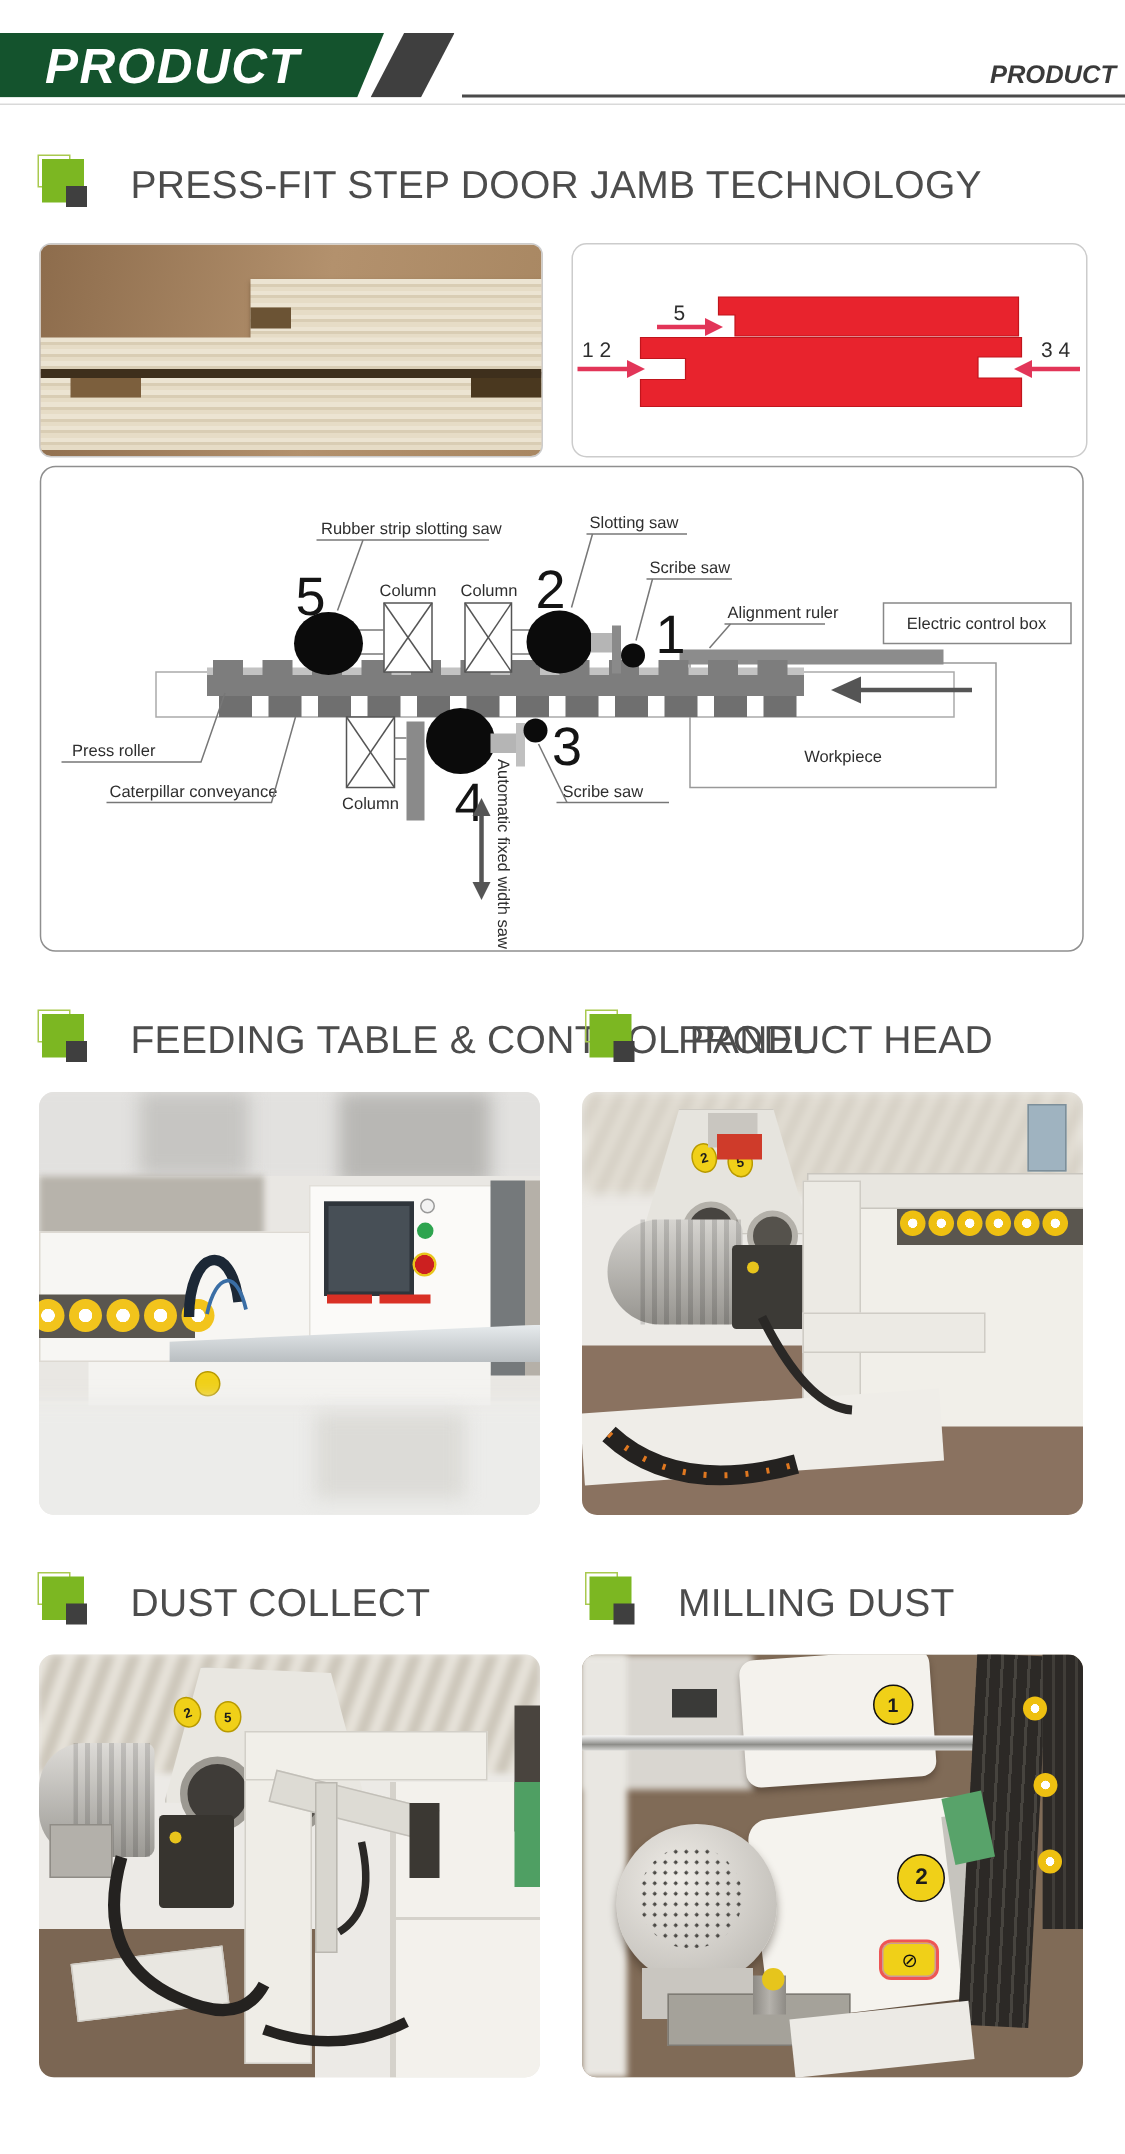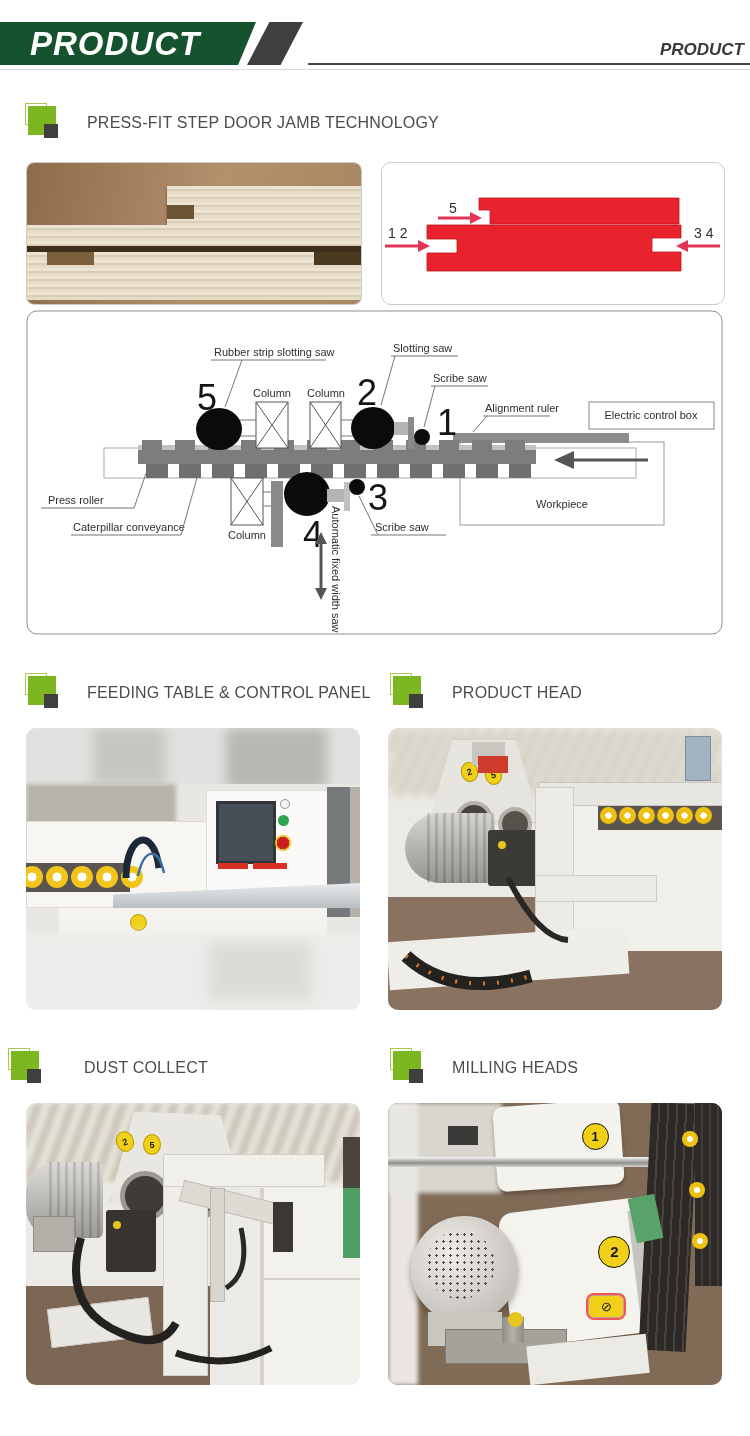--- a/index.html
+++ b/index.html
@@ -13,21 +13,21 @@
     clip-path:polygon(40% 0,100% 0,60% 100%,0 100%);}
   .details-line{left:308px;top:63px;width:442px;height:2px;background:#4a4a4a;}
   .header-hairline{left:0;top:69px;width:750px;height:1px;background:#d9d9d9;}
   .details-text{right:6px;top:40px;font-style:italic;font-weight:bold;font-size:17px;color:#3a3a3a;}
   
   .sec{position:absolute;display:flex;align-items:center;height:40px;}
   .marker{position:relative;width:46px;height:40px;flex:none;}
   .marker .out{position:absolute;left:0;top:0;width:20px;height:20px;border:1px solid #a9c94f;}
   .marker .grn{position:absolute;left:3px;top:3px;width:28px;height:29px;background:#7cb722;}
   .marker .drk{position:absolute;left:19px;top:21px;width:14px;height:14px;background:#3f3f3f;}
-  .sec h2{margin:0 0 0 16px;font-size:16px;font-weight:400;color:#4c4c4c;letter-spacing:.2px;white-space:nowrap;}
+  .sec h2{margin:0 0 0 16px;font-size:26px;font-weight:400;color:#4c4c4c;letter-spacing:.2px;white-space:nowrap;}
   
   .frame{position:absolute;border:1px solid #cccccc;border-radius:8px;overflow:hidden;background:#fff;}
   .photo{position:absolute;border-radius:10px;overflow:hidden;background:#eceae6;}
   .photo .abs{position:absolute;}
   .blur6{filter:blur(6px);} .blur4{filter:blur(4px);} .blur2{filter:blur(2px);}
   .sticker{position:absolute;border-radius:50%;background:#f0d018;border:1px solid #b89a00;
     color:#1c1c1c;display:flex;align-items:center;justify-content:center;font-weight:bold;}
   
   text{font-family:"Liberation Sans",sans-serif;fill:#2e2e2e;}
   .lbl{font-size:11px;}
@@ -298,35 +298,35 @@
   <div class="abs" style="left:44%;top:21%;width:11%;height:56%;background:#eceae4;border:1px solid #cfccc5;"></div>
   <div class="abs" style="left:44%;top:52%;width:36%;height:9%;background:#eceae4;border:1px solid #cfccc5;"></div>
   <div class="abs" style="left:0;top:73%;width:72%;height:17%;background:#efede8;transform:rotate(-4deg);"></div>
   <svg class="abs" style="left:0;top:0;" width="334" height="282">
     <path d="M18 228 q 45 42 125 20" stroke="#242220" stroke-width="13" fill="none"></path>
     <path d="M18 228 q 45 42 125 20" stroke="#e07820" stroke-width="4" fill="none" stroke-dasharray="2 12"></path>
     <path d="M120 150 q 30 60 60 62" stroke="#2a2826" stroke-width="6" fill="none"></path>
   </svg>
 </div>
 
-<div class="sec" style="left:8px;top:1048px;gap:14px;">
+<div class="sec" style="left:25px;top:1048px;">
   <div class="marker">
     <div class="out"></div>
       <div class="grn"></div>
       <div class="drk"></div>
   </div>
   <h2>DUST COLLECT</h2>
 </div>
 <div class="sec" style="left:390px;top:1048px;">
   <div class="marker">
     <div class="out"></div>
       <div class="grn"></div>
       <div class="drk"></div>
   </div>
-  <h2>MILLING HEADS</h2>
+  <h2>MILLING DUST</h2>
 </div>
 
 <div class="photo" style="left:26px;top:1103px;width:334px;height:282px;">
   <div class="abs blur2" style="left:0;top:0;width:100%;height:28%;background:repeating-linear-gradient(110deg,#e6e2d9 0 8px,#cdc7bb 8px 16px);"></div>
   <div class="abs" style="left:0;top:65%;width:55%;height:35%;background:#7b6653;"></div>
   <div class="abs" style="left:70%;top:30%;width:30%;height:70%;background:#f3f1ec;border-left:4px solid #d5d2cb;"></div>
   <div class="abs" style="left:70%;top:62%;width:30%;height:2px;background:#d5d2cb;"></div>
   <div class="abs" style="left:95%;top:12%;width:5%;height:30%;background:#49443e;"></div>
   <div class="abs" style="left:25%;top:3%;width:40%;height:33%;background:#e9e7e1;border:1px solid #ccc9c2;clip-path:polygon(18% 0,82% 4%,100% 100%,0 95%);"></div>
   <div class="abs" style="left:28%;top:24%;width:40px;height:40px;border-radius:50%;background:#3f3c38;border:5px solid #9c9992;"></div>

